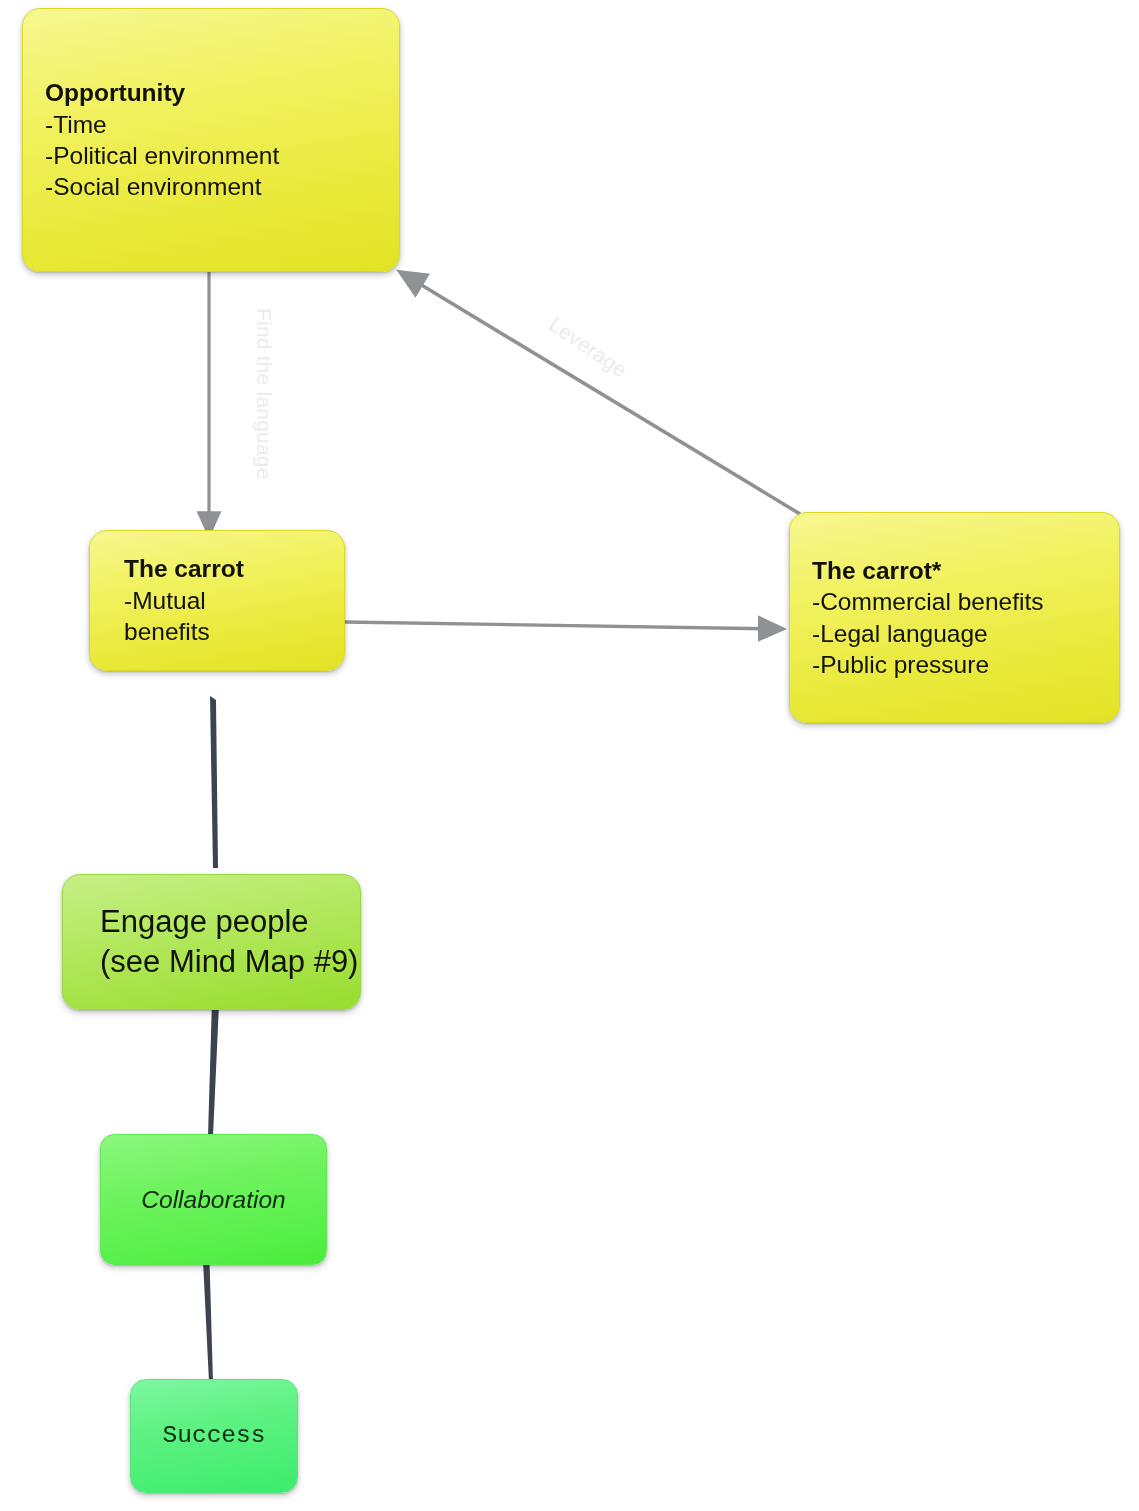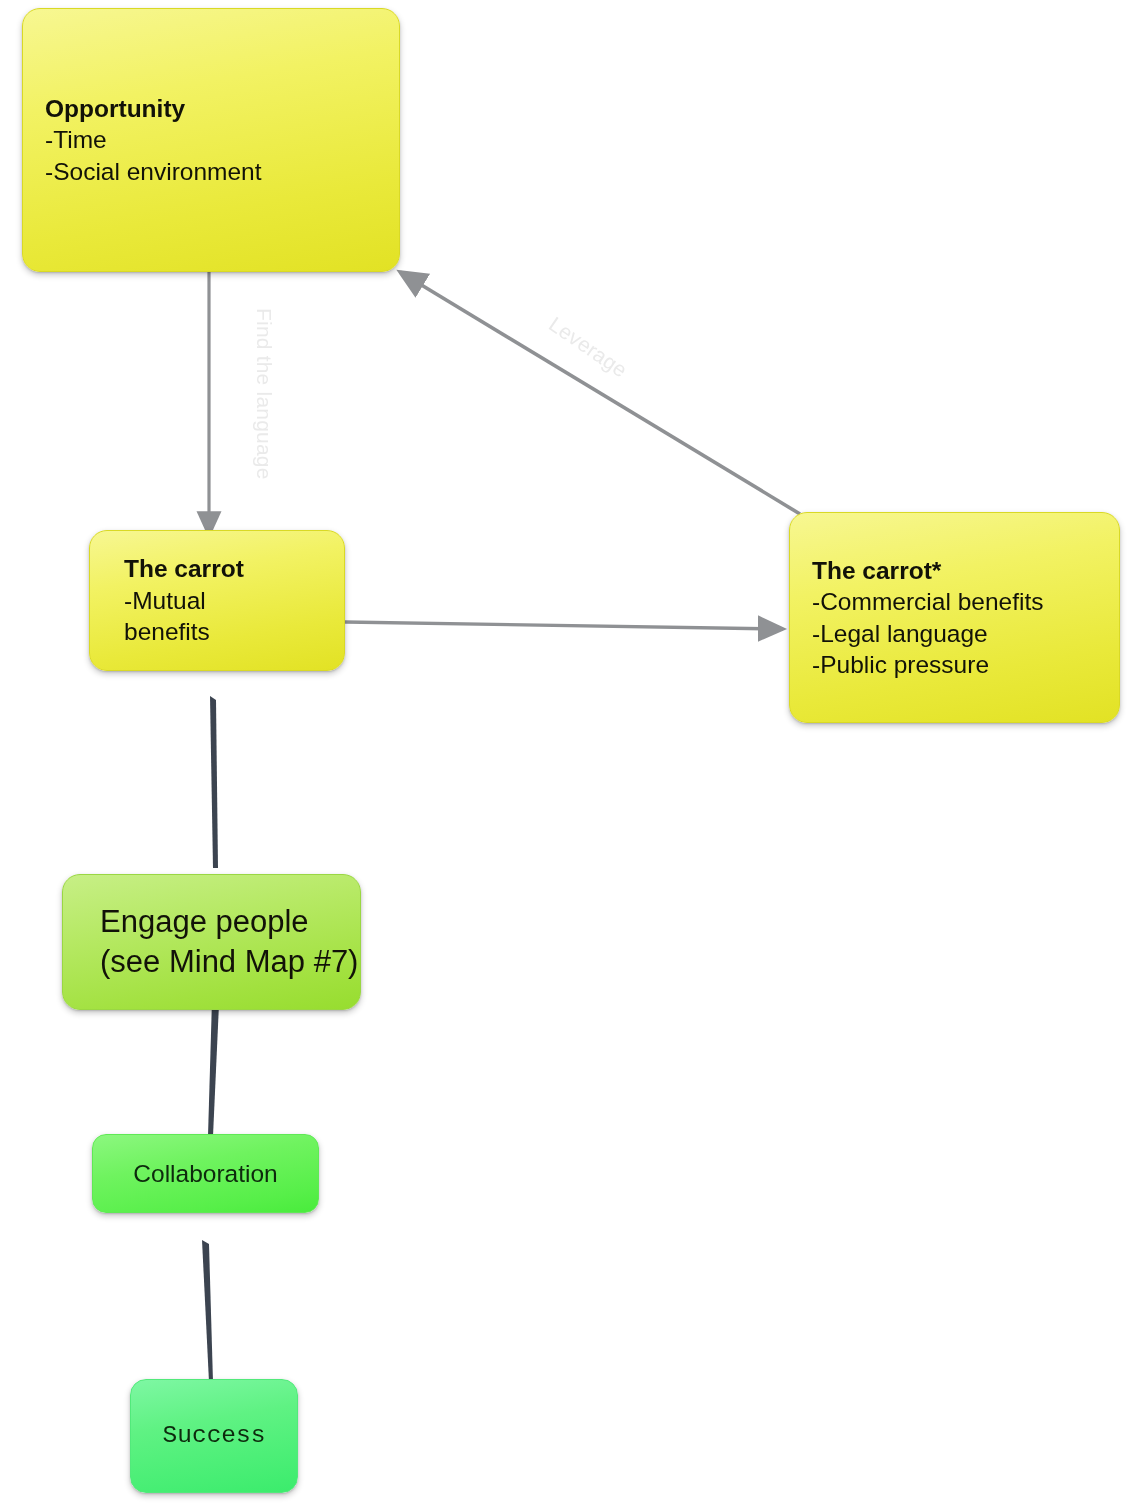--- a/index.html
+++ b/index.html
@@ -133,42 +133,43 @@
     </g>
 
     <g>
       <path d="M202,1240 L209,1244 L213,1382 L209,1382 z" fill="#3c4450"></path>
     </g>
   </svg>
 
   <div class="node yellow" style="left:22px; top:8px; width:378px; height:264px;">
     <div class="title">Opportunity</div>
     <div class="line">-Time</div>
+    <div class="line">-Political environment</div>
     <div class="line">-Social environment</div>
   </div>
 
   <div class="node yellow" style="left:789px; top:512px; width:331px; height:211px;">
     <div class="title">The carrot*</div>
     <div class="line">-Commercial benefits</div>
     <div class="line">-Legal language</div>
     <div class="line">-Public pressure</div>
   </div>
 
   <div class="node yellow" style="left:89px; top:530px; width:256px; height:141px; padding:0 0 0 34px;">
     <div class="title">The carrot</div>
     <div class="line">-Mutual</div>
     <div class="line">benefits</div>
   </div>
 
   <div class="node green-light" style="left:62px; top:866px; width:299px; height:136px; padding:0 0 0 37px;">
     <div class="line">Engage people</div>
-    <div class="line">(see Mind Map #7)</div>
+    <div class="line">(see Mind Map #9)</div>
   </div>
 
-  <div class="node green-mid" style="left:92px; top:1134px; width:227px; height:79px; border-radius:14px;">
+  <div class="node green-mid" style="left:100px; top:1134px; width:227px; height:131px; border-radius:14px;font-style:italic;">
     <div class="line">Collaboration</div>
   </div>
 
   <div class="node green-teal" style="left:130px; top:1379px; width:168px; height:114px; border-radius:16px;">
     <div class="line">Success</div>
   </div>
 
   <div class="edge-label find" style="left:276px; top:308px;">Find the language</div>
 
   <div class="edge-label leverage" style="left:558px; top:312px;">Leverage</div>

